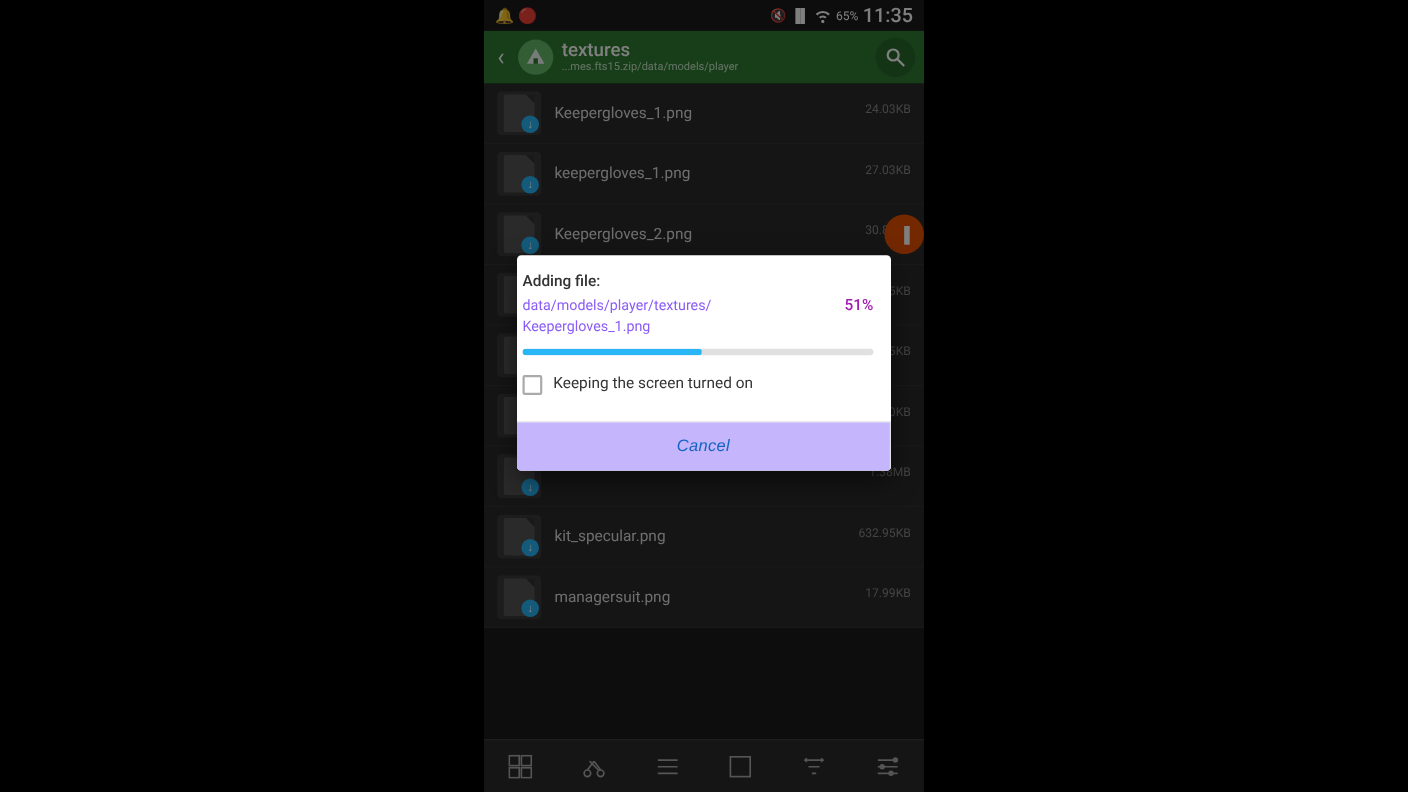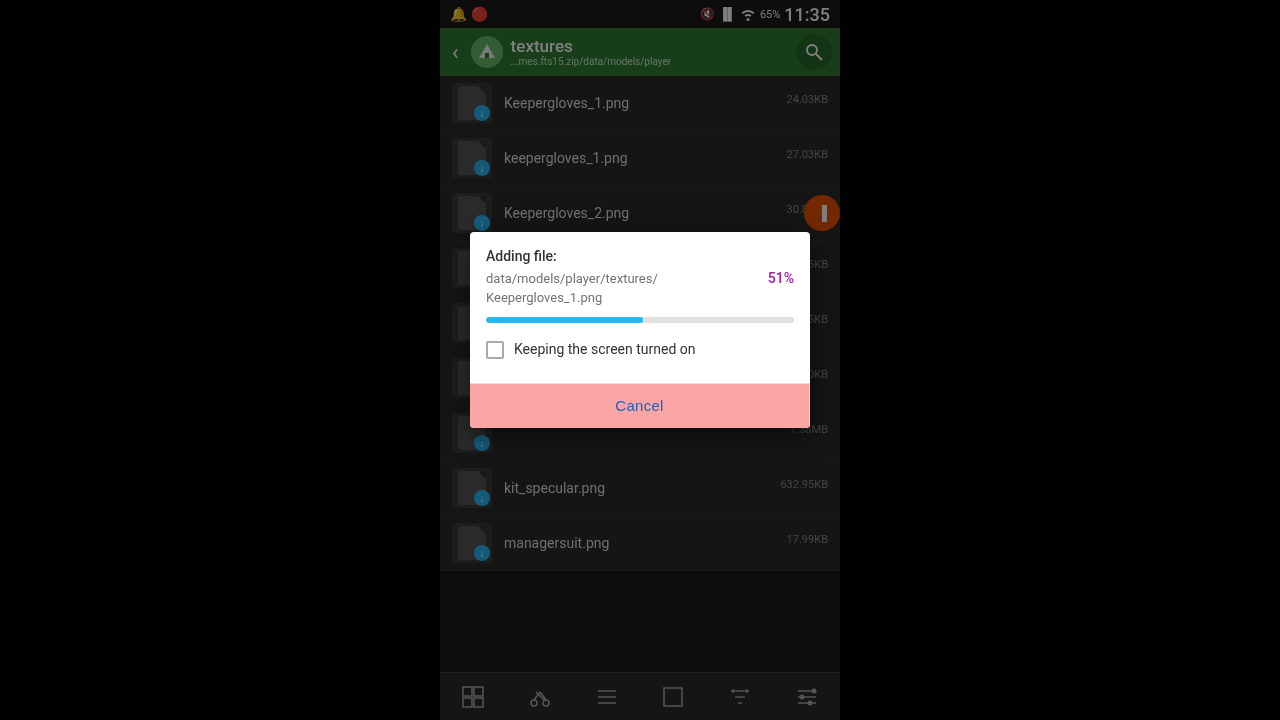--- a/index.html
+++ b/index.html
@@ -199,36 +199,36 @@
     }
     .dialog {
       background: #fff;
       width: 340px;
       border-radius: 4px;
       overflow: hidden;
       box-shadow: 0 8px 24px rgba(0,0,0,0.5);
       margin-top: -60px;
     }
     .dialog-body {
-      padding: 16px 16px 8px 16px;
+      padding: 16px 16px 8px 5px;
     }
     .dialog-adding-label {
       color: #333;
       font-size: 14px;
       font-weight: 500;
       margin-bottom: 6px;
     }
     .dialog-file-row {
       display: flex;
       align-items: flex-start;
       justify-content: space-between;
       margin-bottom: 10px;
     }
     .dialog-file-path {
-      color: #737373;
+      color: #8b5cf6;
       font-size: 13px;
       flex: 1;
       line-height: 1.4;
     }
     .dialog-percent {
       color: #a21caf;
       font-size: 14px;
       font-weight: 500;
       margin-left: 8px;
     }
@@ -266,26 +266,27 @@
       height: 1px;
       background: #e0e0e0;
     }
     .dialog-buttons {
       display: flex;
     }
     .dialog-btn {
       flex: 1;
       height: 44px;
       border: none;
-      background: #fca5a5;
+      background: #c4b5fd;
       font-size: 15px;
       font-weight: 500;
       cursor: pointer;
       color: #1565c0;
       letter-spacing: 0.3px;
+      font-style: italic;
     }
     .dialog-btn-divider {
       width: 1px;
       background: #e0e0e0;
       flex-shrink: 0;
     }
 
     
     .bottom-nav {
       position: absolute;

